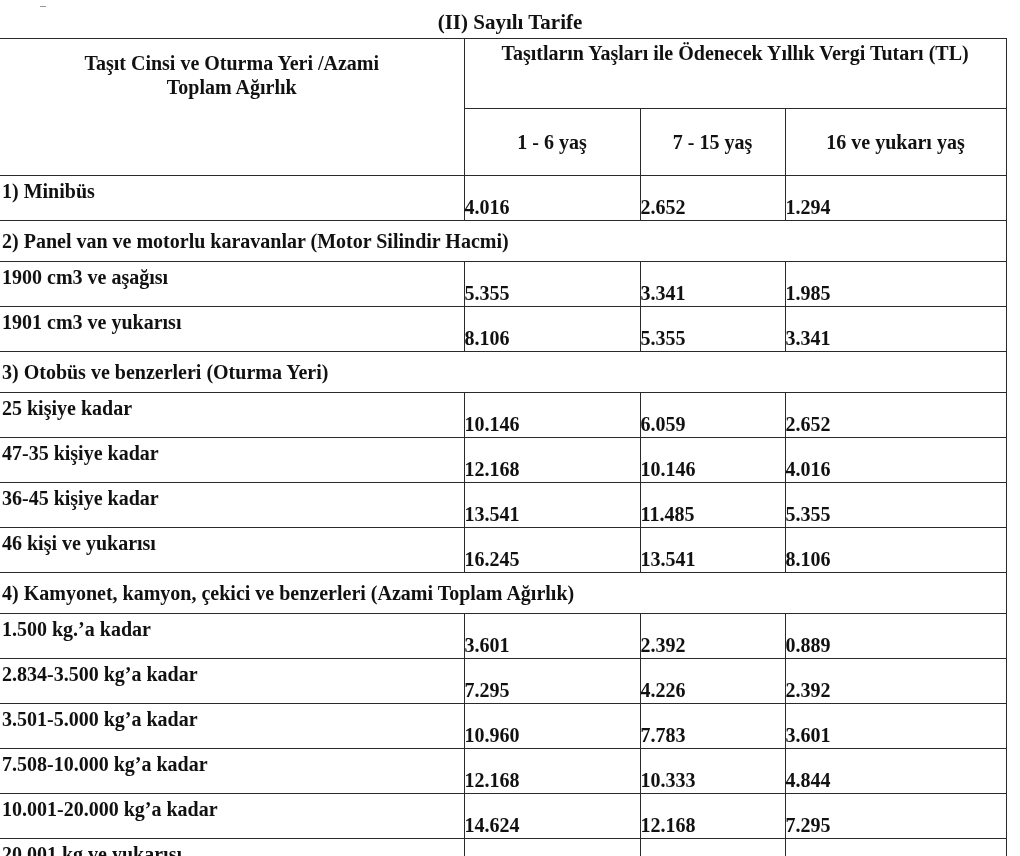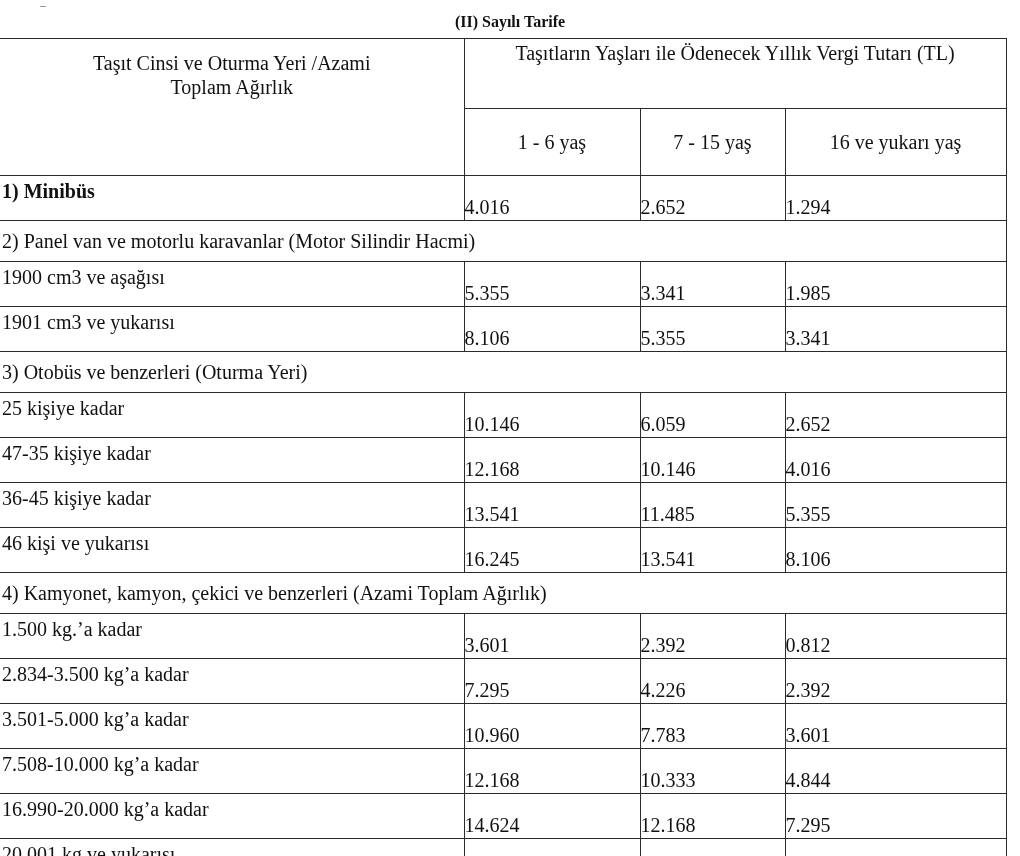--- a/index.html
+++ b/index.html
@@ -1,23 +1,23 @@
 <!DOCTYPE html>
 <html><head>
 <meta charset="utf-8">
 <style>
   html, body { margin:0; padding:0; background:#ffffff; }
   body { width:1020px; height:856px; position:relative; overflow:hidden;
          font-family:"Liberation Serif", "DejaVu Serif", serif; color:#111; }
   .speck { position:absolute; left:40px; top:6px; width:6px; height:1px; background:#999; }
   .title { position:absolute; left:0; width:1020px; top:10px; text-align:center;
-           font-weight:bold; font-size:16px; line-height:24px; }
+           font-weight:bold; font-size:21px; line-height:24px; }
   table.tarife { position:absolute; left:0; top:38px; width:1006px;
                  border-collapse:collapse; table-layout:fixed; font-size:20px; }
-  table.tarife td, table.tarife th { border:1.5px solid #2a2a2a; padding:0; font-weight:normal; }
+  table.tarife td, table.tarife th { border:1.5px solid #2a2a2a; padding:0; font-weight:bold; }
   table.tarife tr > :first-child { border-left:none; }
   .hcell { text-align:center; line-height:24px; vertical-align:top; }
   .h-main { height:124px; vertical-align:top; padding-top:12px !important; }
   .h-group { height:62px; }
   .h-age { height:62px; vertical-align:middle; }
   .sec td { height:40px; font-weight:bold; padding-left:2px !important; vertical-align:middle;margin-top:35px; }
   .row td { height:40px; }
   .lbl { padding-left:2px !important; vertical-align:top; padding-top:4px !important; }
   .val { text-align:left; vertical-align:bottom; padding-bottom:1px !important; }
 </style>
@@ -99,42 +99,42 @@
     <td class="val">8.106</td>
   </tr>
 
   <tr class="sec">
     <td colspan="4">4) Kamyonet, kamyon, çekici ve benzerleri (Azami Toplam Ağırlık)</td>
   </tr>
   <tr class="row">
     <td class="lbl">1.500 kg.’a kadar</td>
     <td class="val">3.601</td>
     <td class="val">2.392</td>
-    <td class="val">0.812</td>
+    <td class="val">0.889</td>
   </tr>
   <tr class="row">
     <td class="lbl">2.834-3.500 kg’a kadar</td>
     <td class="val">7.295</td>
     <td class="val">4.226</td>
     <td class="val">2.392</td>
   </tr>
   <tr class="row">
     <td class="lbl">3.501-5.000 kg’a kadar</td>
     <td class="val">10.960</td>
     <td class="val">7.783</td>
     <td class="val">3.601</td>
   </tr>
   <tr class="row">
     <td class="lbl">7.508-10.000 kg’a kadar</td>
     <td class="val">12.168</td>
     <td class="val">10.333</td>
     <td class="val">4.844</td>
   </tr>
   <tr class="row">
-    <td class="lbl">16.990-20.000 kg’a kadar</td>
+    <td class="lbl">10.001-20.000 kg’a kadar</td>
     <td class="val">14.624</td>
     <td class="val">12.168</td>
     <td class="val">7.295</td>
   </tr>
   <tr class="row">
     <td class="lbl">20.001 kg ve yukarısı</td>
     <td class="val">18.292</td>
     <td class="val">14.624</td>
     <td class="val">8.498</td>
   </tr>

